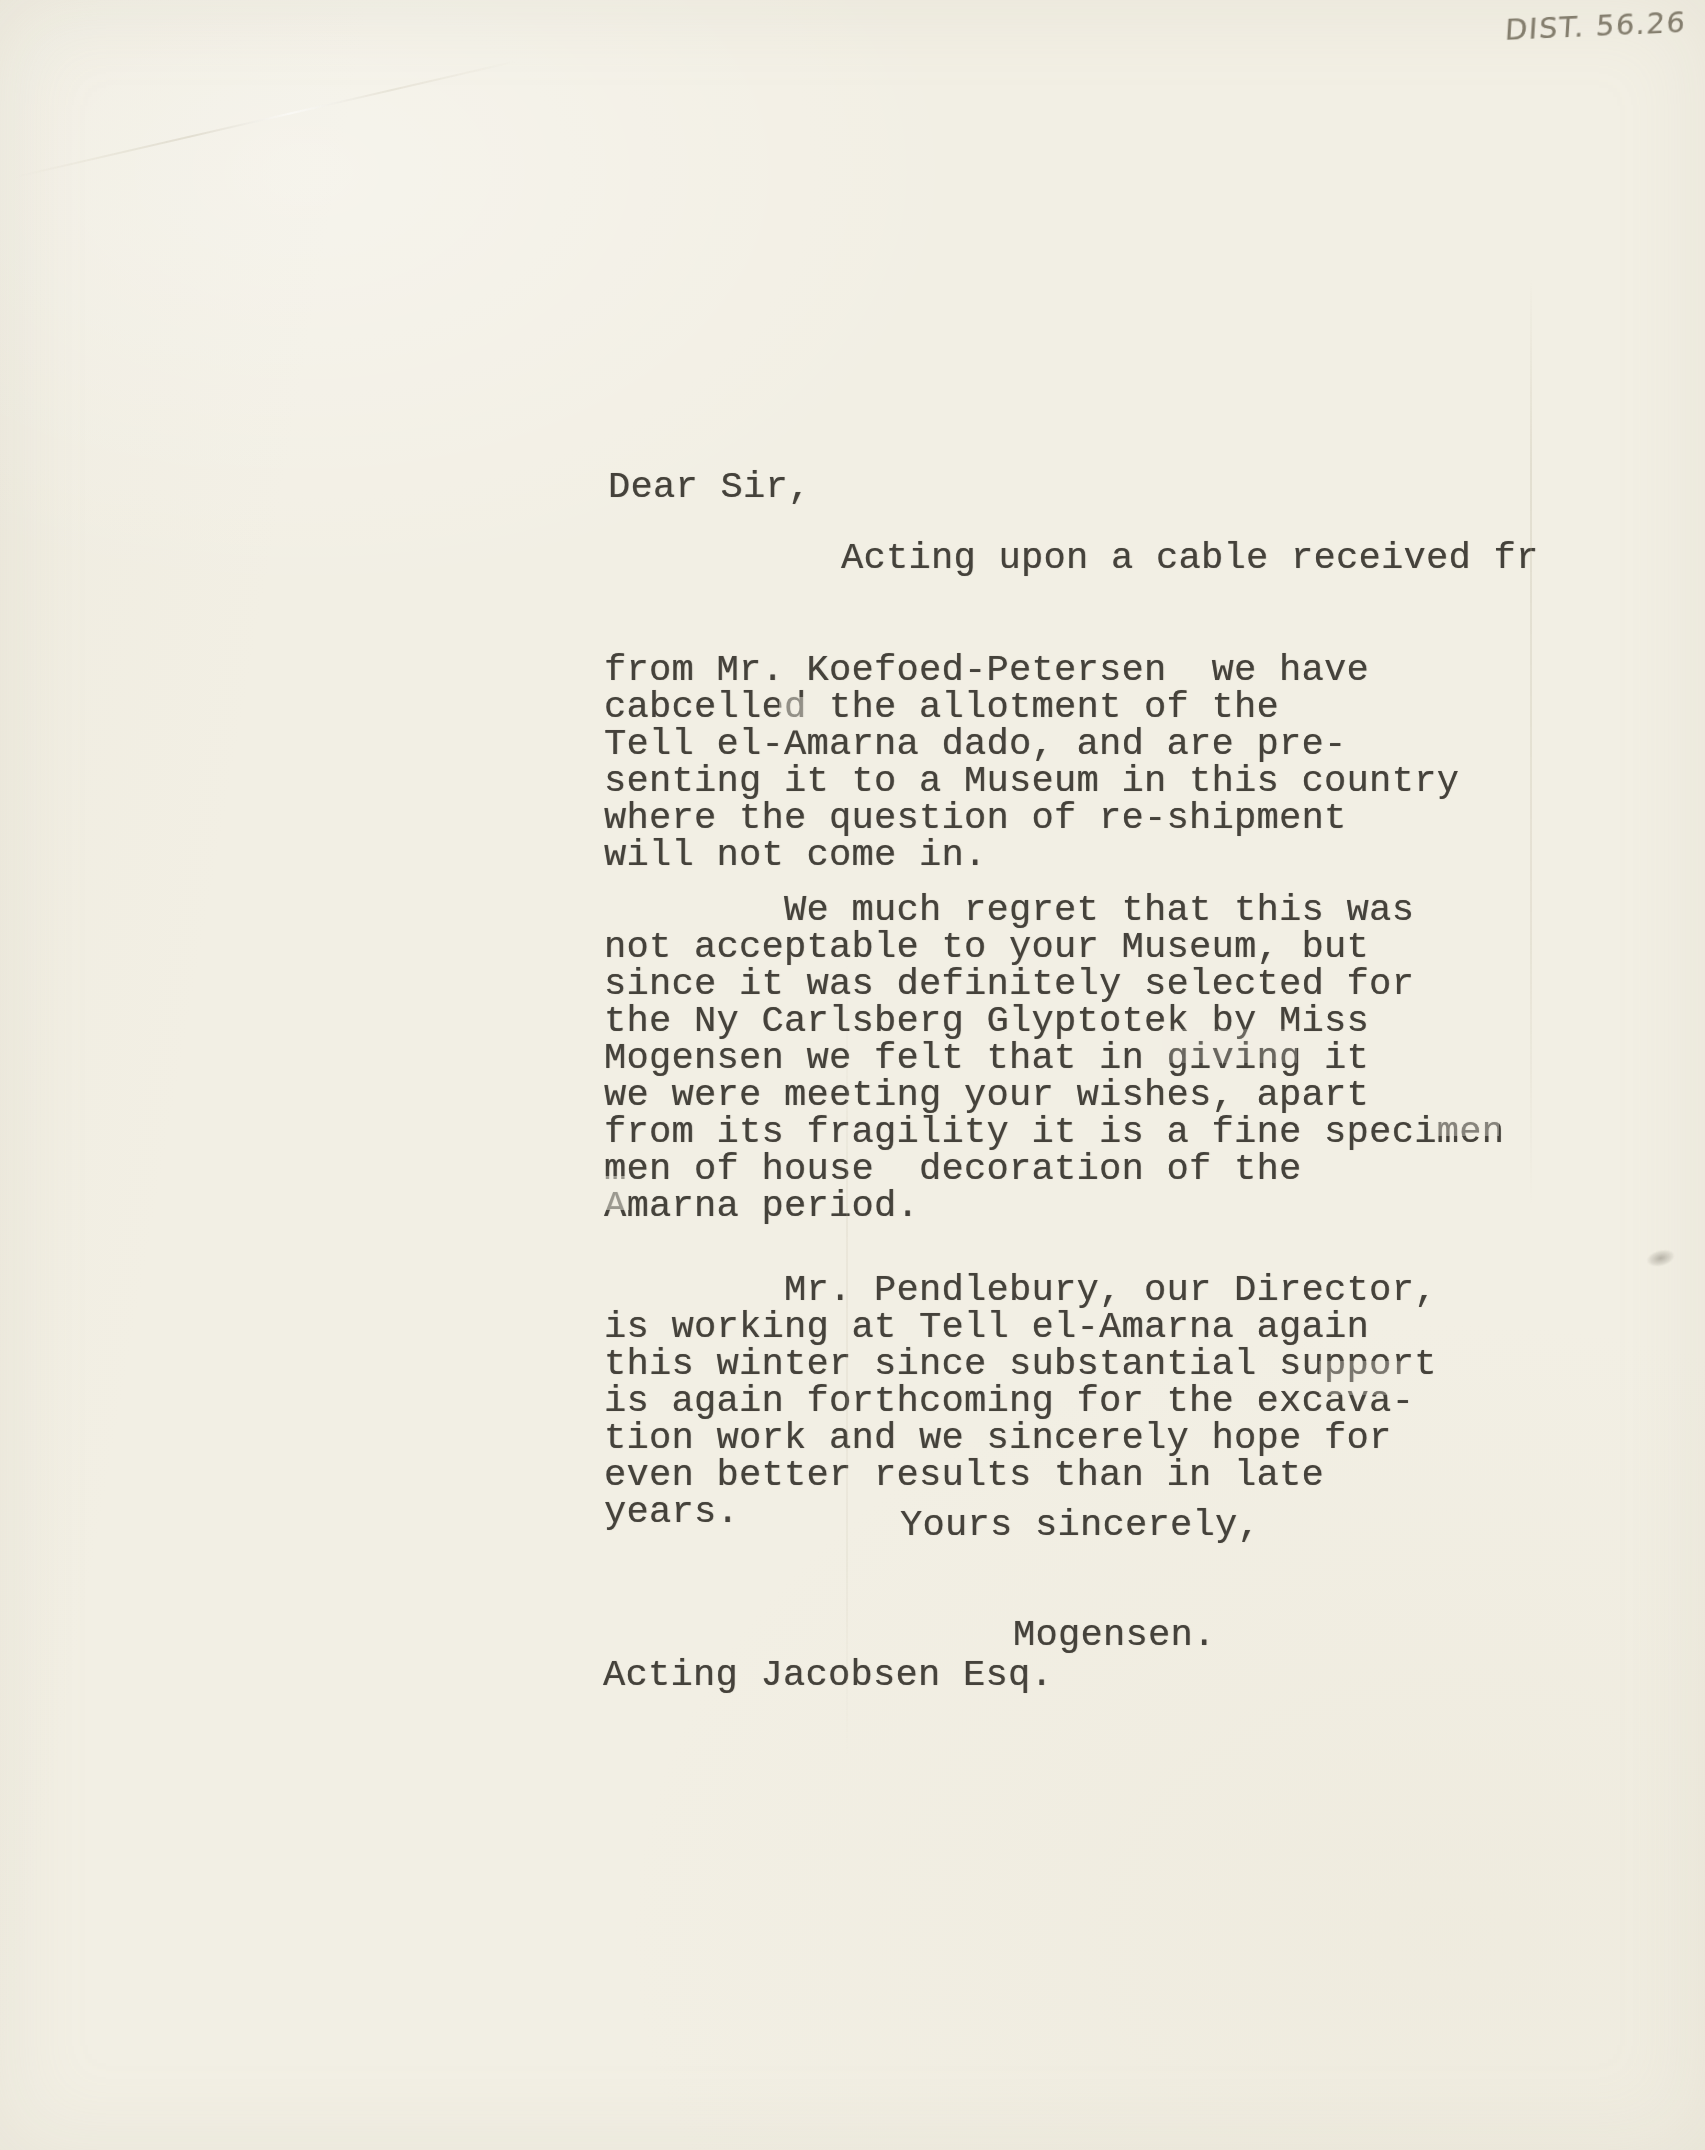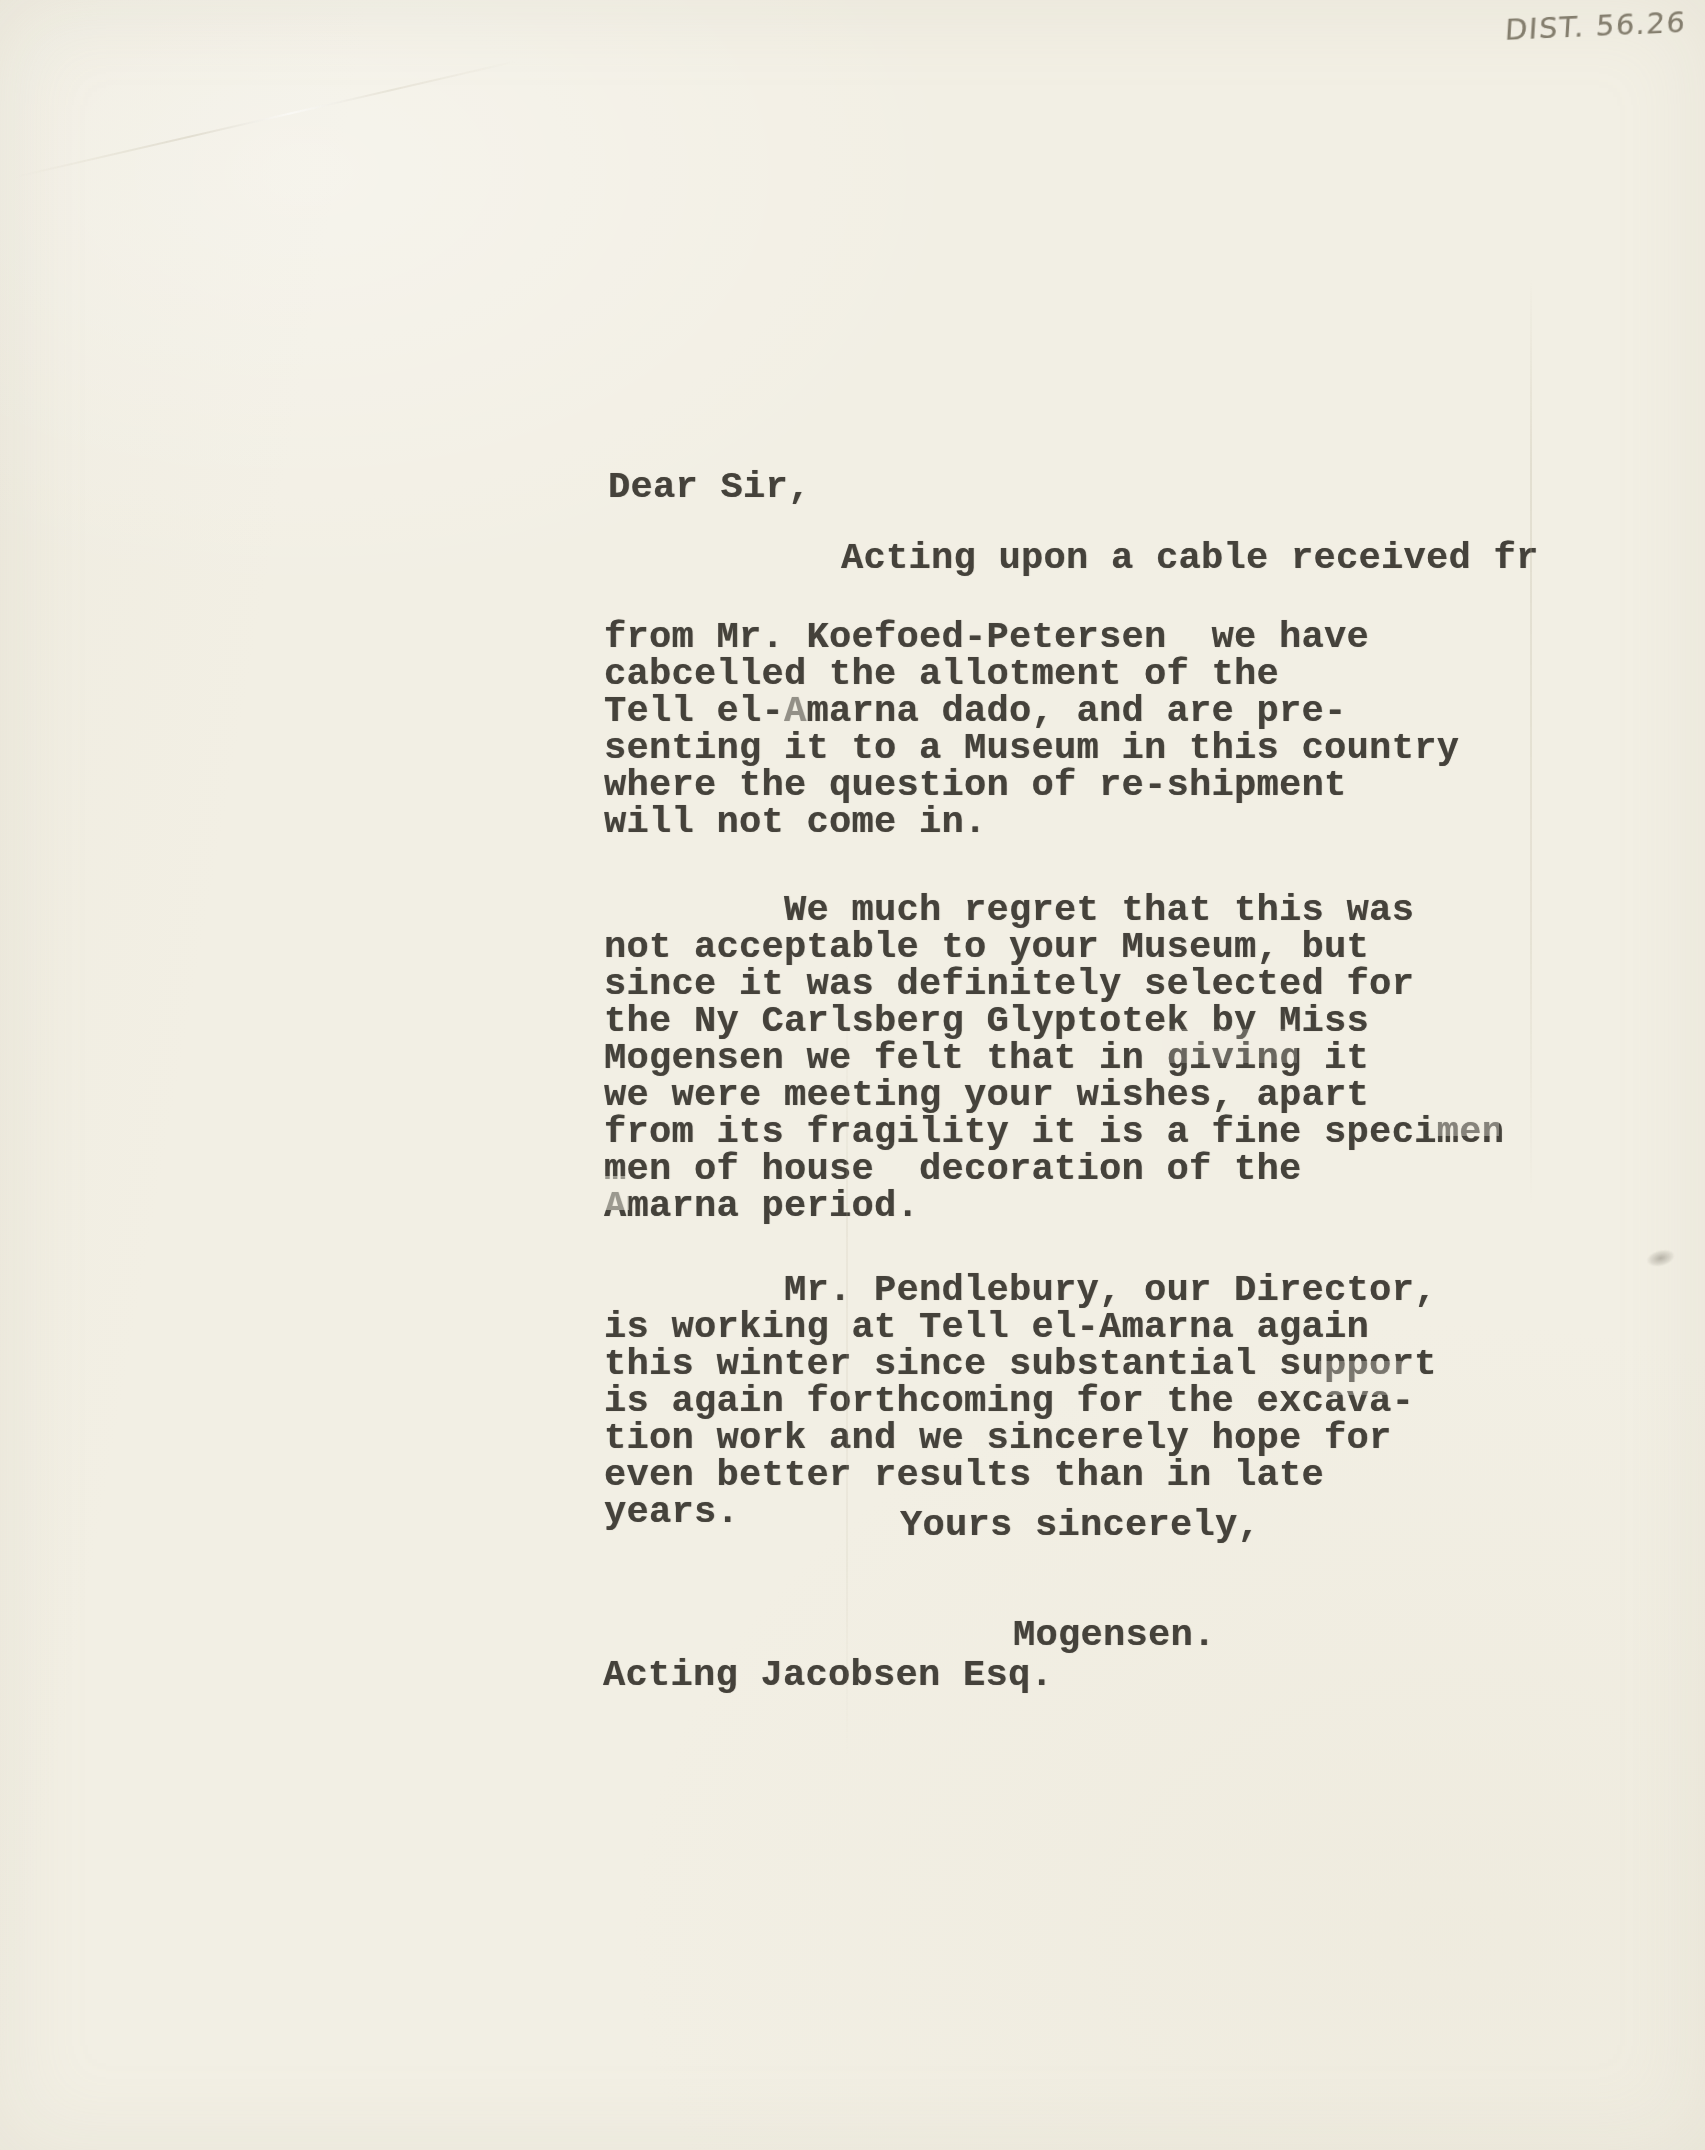--- a/index.html
+++ b/index.html
@@ -22,25 +22,24 @@
   }
   .type{
     position:absolute;
     white-space:pre;
     font-size:37px;
     line-height:37px;
     letter-spacing:0.3px;
     color:var(--ink);
     text-shadow:0.4px 0.4px 0.8px rgba(62,58,50,0.45), -0.2px 0 0.6px rgba(62,58,50,0.25);
     filter:blur(0.3px);
-    font-weight:bold;
   }
   .salutation{left:608px;top:469px;}
   .opening{left:818px;top:540px;margin-left:23px;}
-  .para1{left:604px;top:619px;}
+  .para1{left:604px;top:652px;}
   .para2{left:604px;top:892px;}
   .para3{left:604px;top:1272px;}
   .closing{left:865px;top:1507px;margin-left:35px;}
   .signer{left:1013px;top:1617px;}
   .addressee{left:603px;top:1657px;}
   .annotation{
     position:absolute;
     left:1505px;top:8.8px;
     font-family:"DejaVu Sans",sans-serif;
     font-size:29px;

